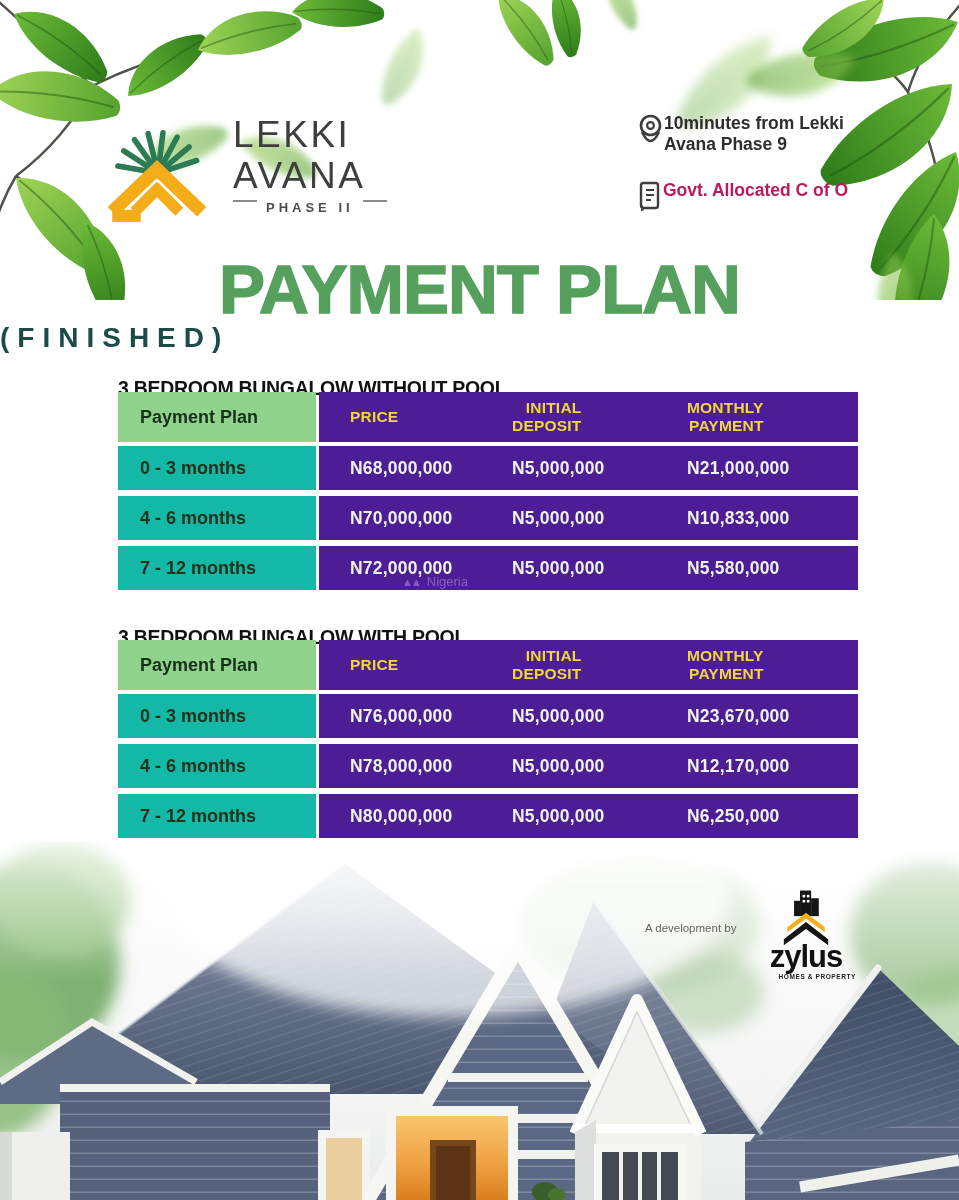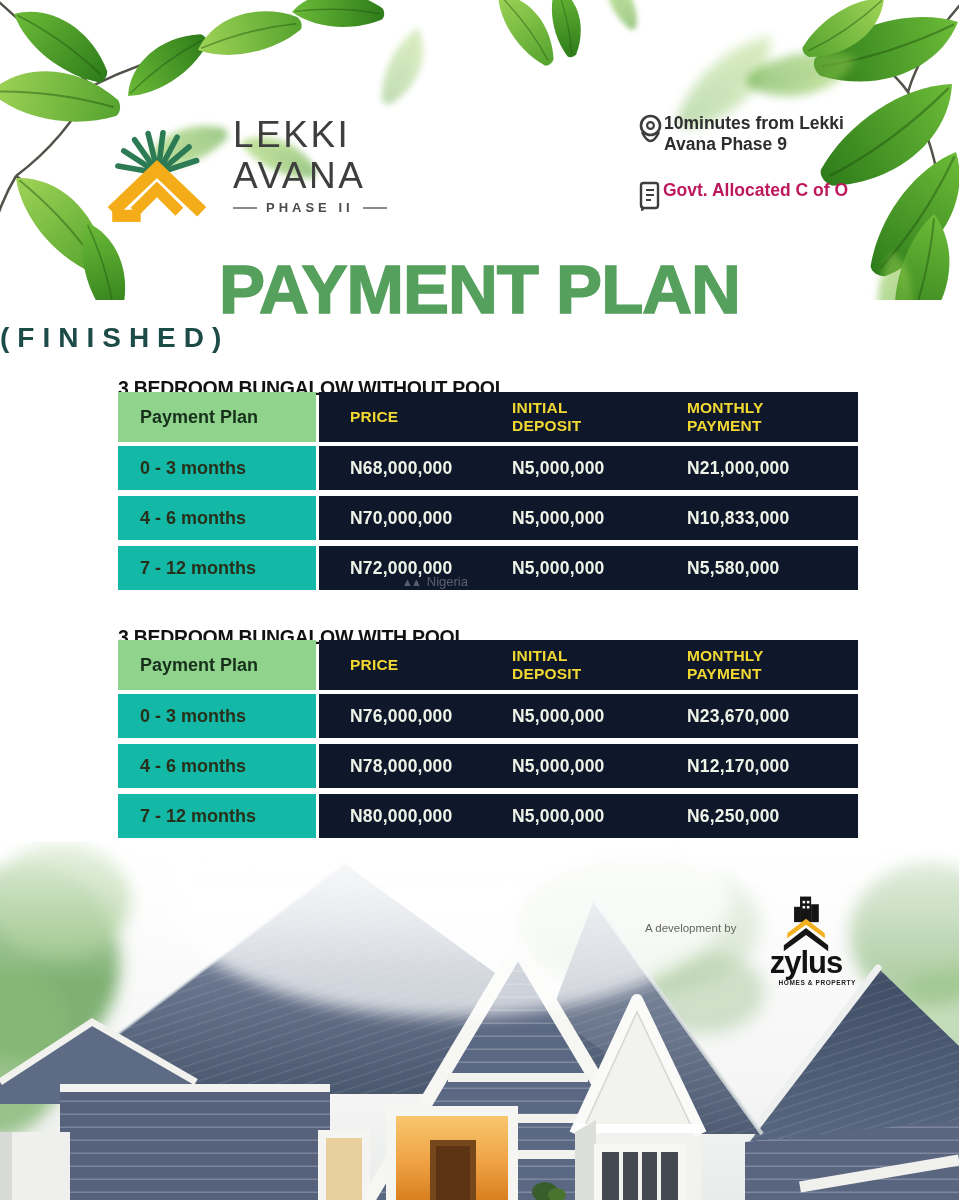--- a/index.html
+++ b/index.html
@@ -10,21 +10,21 @@
   
   .leaves{left:0;top:0;width:959px;height:300px;pointer-events:none;}
   .branch{fill:none;stroke:#26261d;stroke-width:2.5;opacity:.8;}
   .soft{opacity:.55;filter:url(#softBlur);}
   .softer{opacity:.35;filter:url(#softBlur);}
 
   
   .logo-icon{left:98px;top:110px;width:122px;height:112px;}
   .logo-text{left:233px;top:114px;color:#3e3e3e;}
   .logo-line{font-size:37px;line-height:41px;letter-spacing:2.5px;font-weight:normal;}
-  .phase-row{display:flex;align-items:center;gap:9px;margin-top:4px;color:#4c4c4c;
+  .phase-row{display:flex;align-items:flex-start;gap:9px;margin-top:4px;color:#4c4c4c;
              font-size:13px;font-weight:bold;letter-spacing:4px;}
   .phase-row::before,.phase-row::after{content:"";height:2px;width:24px;background:#8a8a8a;}
 
   
   .info-row{display:flex;align-items:flex-start;gap:0;color:#2e2e2e;}
   .info-1{left:637px;top:113px;}
   .info-2{left:637px;top:180px;}
   .info-text{font-size:17.5px;line-height:21px;font-weight:bold;}
   .info-red{color:#be185d;text-align:center;}
 
@@ -39,35 +39,35 @@
   .st-1{top:361px;} .st-2{top:610px;}
   .ptable{left:118px;width:740px;}
   .pt-1{top:392px;} .pt-2{top:640px;}
   .prow{display:flex;height:44px;}
   .prow + .prow{margin-top:6px;}
   .phead{height:50px;}
   .phead + .prow{margin-top:4px;}
   .cell-plan{width:198px;background:#14b8a6;display:flex;align-items:center;padding-left:22px;
              box-sizing:border-box;font-size:18px;font-weight:bold;color:#27301a;}
   .phead .cell-plan{background:#8fd38d;color:#17301b;}
-  .band{position:relative;flex:1;margin-left:3px;background:#0f172a;}
+  .band{position:relative;flex:1;margin-left:3px;background:#4c1d95;text-align:right;}
   .band span{position:absolute;top:50%;transform:translateY(-50%);font-weight:bold;
              color:#eef3e8;font-size:17.5px;letter-spacing:.2px;white-space:pre-line;}
   .phead .band span{color:#f2d832;font-size:15.5px;line-height:18px;}
   .colB{left:31px;} .colC{left:193px;} .colD{left:368px;}
 
   
   .watermark{left:402px;top:574px;display:flex;gap:7px;align-items:center;
              color:rgba(255,255,255,.30);font-size:13px;}
   .wm-icons{font-size:11px;letter-spacing:-2px;}
 
   
   .hero{left:0;top:842px;width:959px;height:358px;}
   .devby{left:645px;top:80px;font-size:11.5px;font-weight:normal;color:#53534b;opacity:.9;}
-  .zylus{left:750px;top:52px;width:112px;text-align:center;color:#121212;}
+  .zylus{left:750px;top:46px;width:112px;text-align:center;color:#121212;}
   .zylus-icon{width:52px;height:58px;display:block;margin:0 auto;}
   .zylus-name{font-size:31px;font-weight:bold;letter-spacing:-1px;line-height:30px;margin-top:-4px;}
   .zylus-tag{font-size:6.5px;font-weight:bold;letter-spacing:.6px;text-align:right;
              padding-right:6px;color:#232323;margin-top:1px;}
 </style>
 </head>
 <body>
 
 <div class="page">
 

